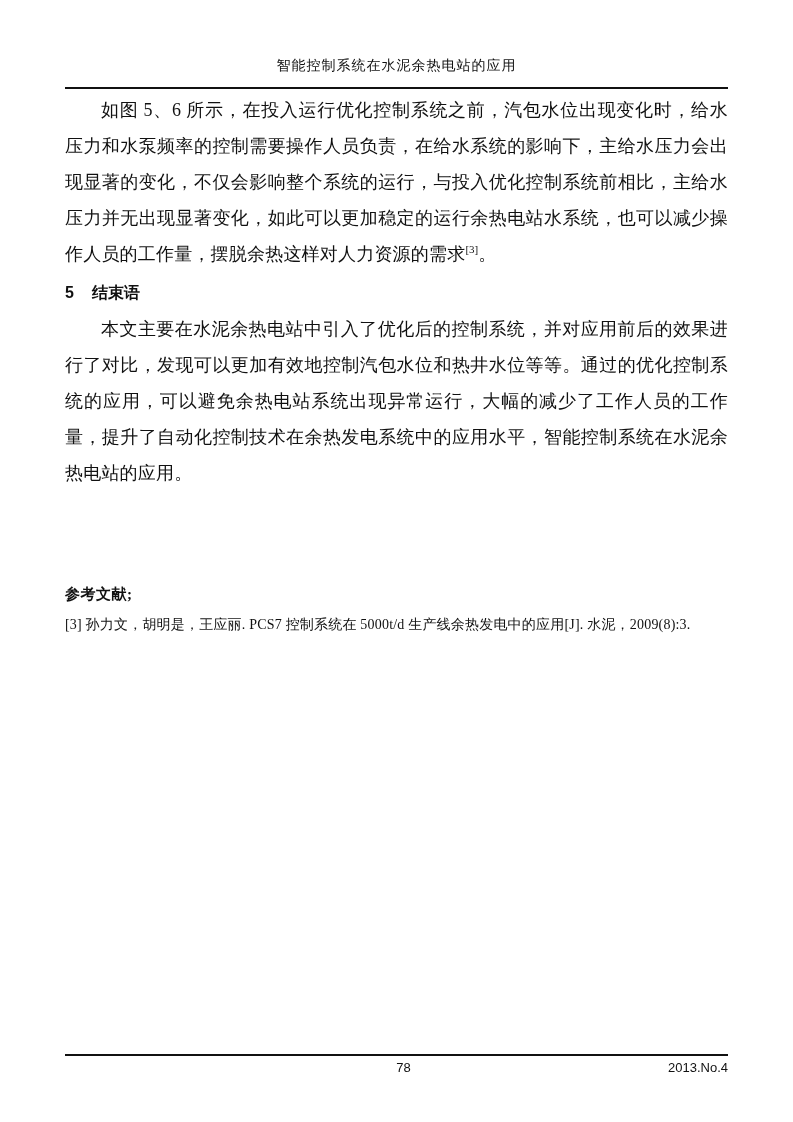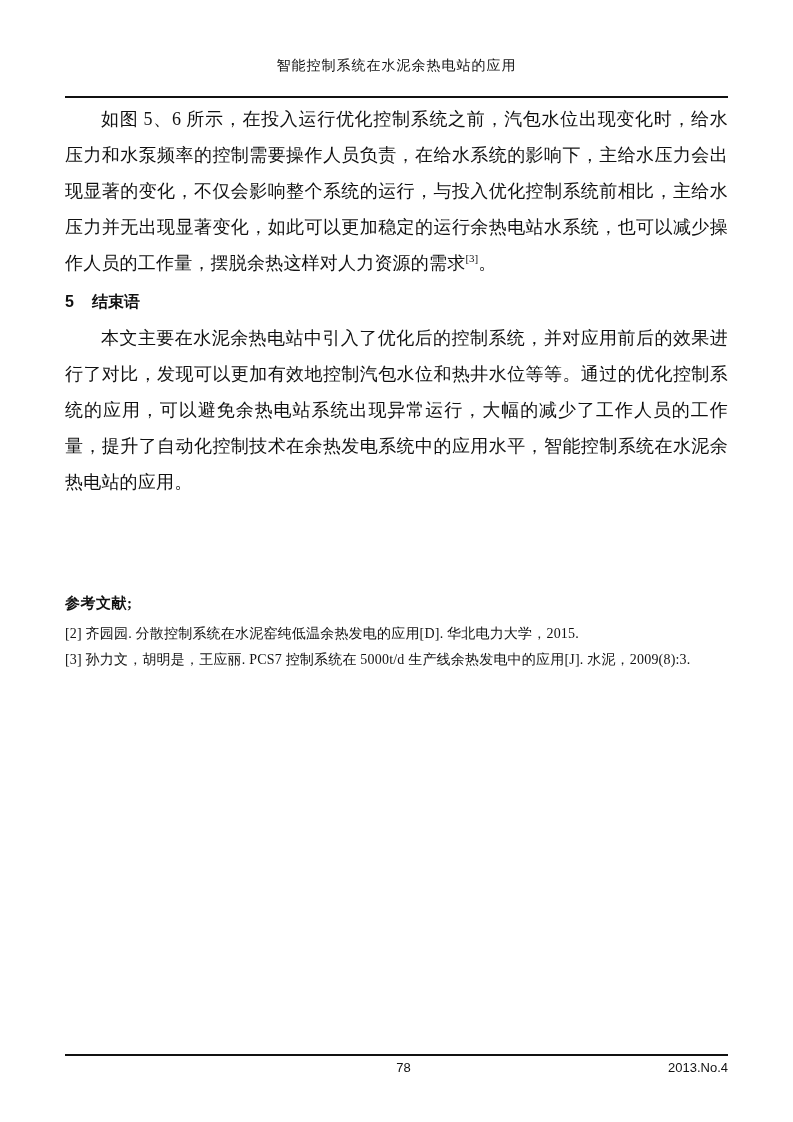--- a/index.html
+++ b/index.html
@@ -18,21 +18,21 @@
     position: absolute;
     left: 65px;
     right: 65px;
     top: 0;
   }
   .running-header {
     margin-top: 56px;
     text-align: center;
     font-size: 14px;
     line-height: 20px;
-    padding-bottom: 20px;
+    padding-bottom: 11px;
     border-bottom: 2px solid #111111;
     letter-spacing: 1px;
   }
   .body-paragraph {
     font-size: 18px;
     line-height: 36px;
     text-align: justify;
     text-indent: 2em;
     letter-spacing: 0.2px;
   }
@@ -106,21 +106,20 @@
 
     <h2 class="section-heading">
       <span class="section-number">5</span><span>结束语</span>
     </h2>
 
     <p class="body-paragraph para-2"><span>本文主要在水泥余热电站中引入了优化后的控制系统，并对应用前后的效果进行了对比，发现可以更加有效地控制汽包水位和热井水位等等。通过的优化控制系统的应用，可以避免余热电站系统出现异常运行，大幅的减少了工作人员的工作量，提升了自动化控制技术在余热发电系统中的应用水平，智能控制系统在水泥余热电站的应用。</span></p>
 
     <div class="references">
       <div class="references-heading">参考文献;</div>
       <ul class="reference-list">
-        <li class="reference-item">[2] 齐园园. 分散控制系统在水泥窑纯低温余热发电的应用[D]. 华北电力大学，2015.</li>
         <li class="reference-item">[3] 孙力文，胡明是，王应丽. PCS7 控制系统在 5000t/d 生产线余热发电中的应用[J]. 水泥，2009(8):3.</li>
       </ul>
     </div>
 
   </div>
 
   <div class="page-footer">
     <div class="footer-page-number">78</div>
     <div class="footer-issue">2013.No.4</div>
   </div>

